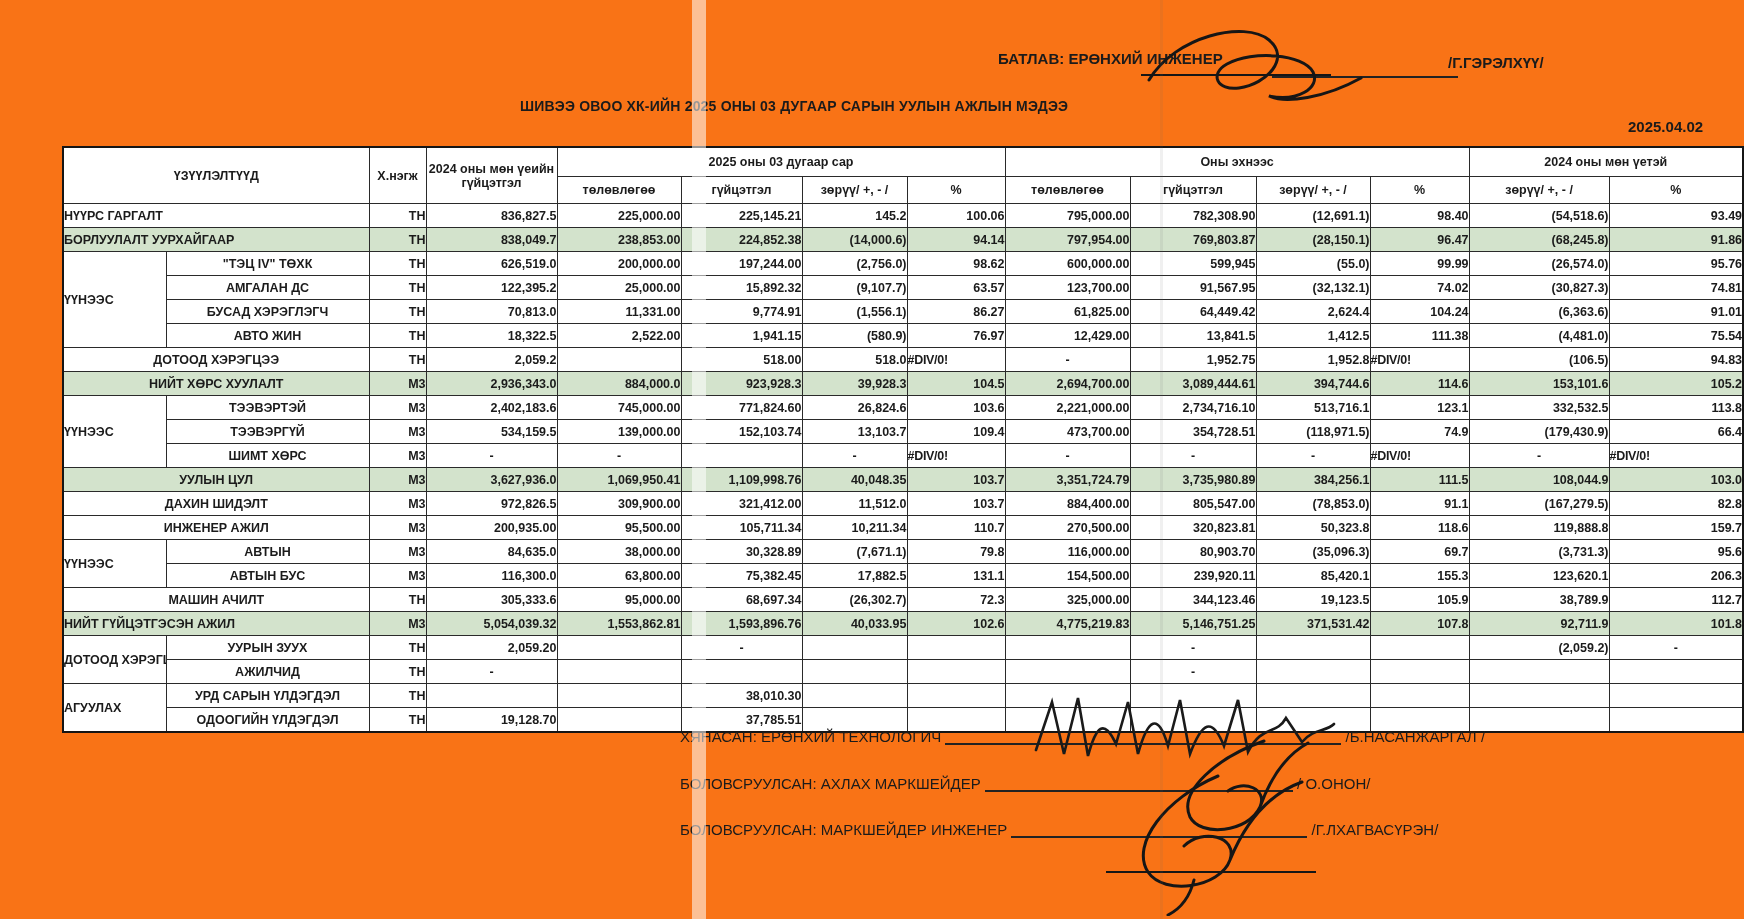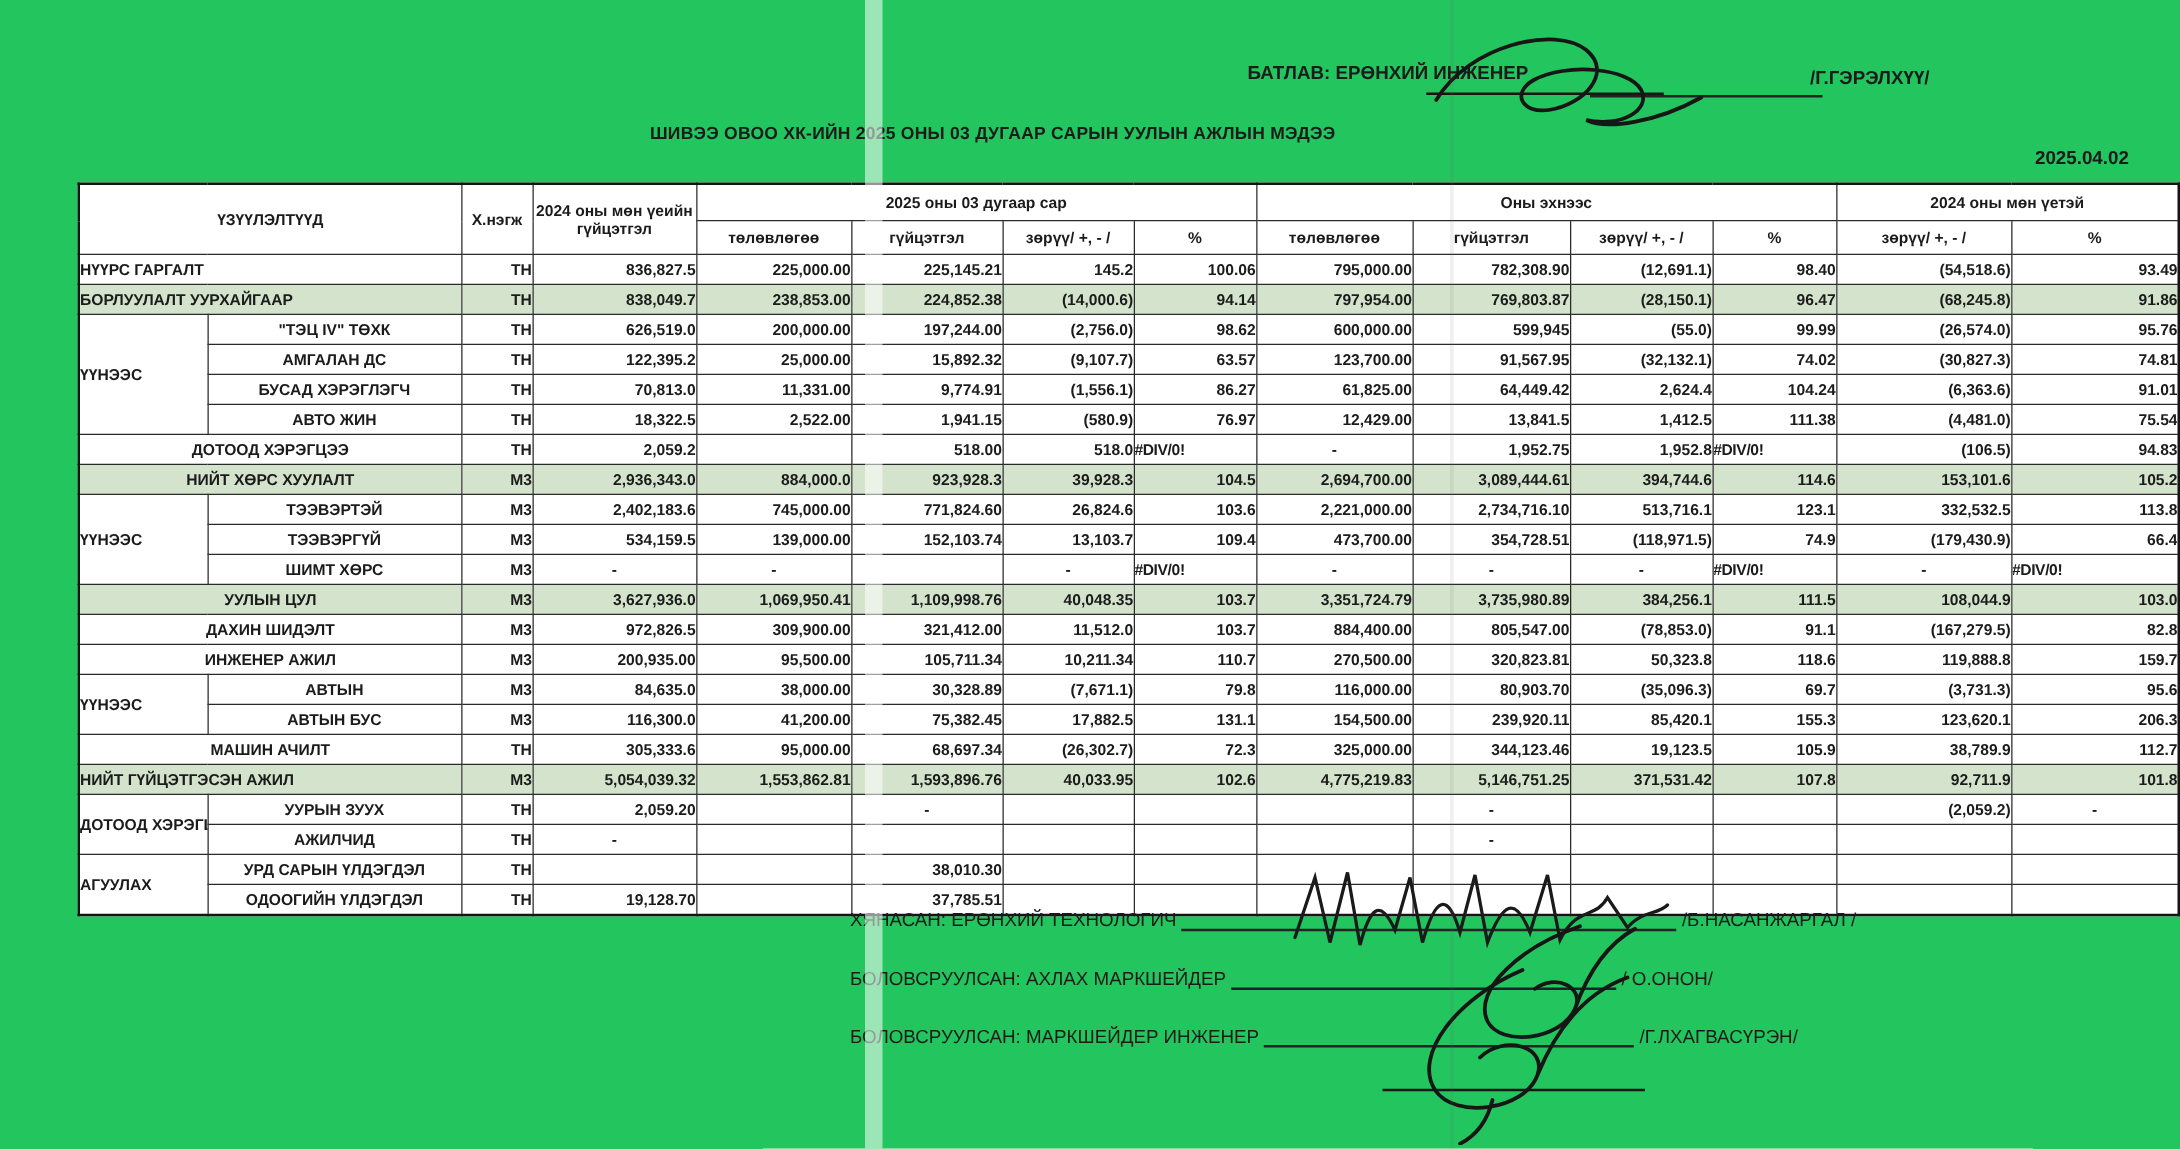--- a/index.html
+++ b/index.html
@@ -1,16 +1,16 @@
 <!DOCTYPE html>
 <html><head>
 <meta charset="utf-8">
 <style>
   html,body{margin:0;padding:0;background:#ffffff;}
-  .page{position:relative;width:1744px;height:919px;background:#22c55e;overflow:hidden;
+  .page{position:relative;width:1744px;height:919px;background:#f97316;overflow:hidden;
         font-family:"Liberation Sans",sans-serif;color:#1b1b1b;}
   
   .approval-label{position:absolute;left:998px;top:50px;font-size:15px;font-weight:700;white-space:nowrap;}
   .approval-underline{position:absolute;left:1272px;top:76px;width:186px;border-bottom:2px solid #222;}
   .approval-name{position:absolute;left:1448px;top:54px;font-size:15px;font-weight:700;white-space:nowrap;}
   .doc-title{position:absolute;left:520px;top:98px;font-size:14px;font-weight:700;letter-spacing:.2px;white-space:nowrap;}
   .doc-date{position:absolute;left:1628px;top:118px;font-size:15px;font-weight:700;}
   
   table.report{position:absolute;left:62px;top:146px;width:1680px;border-collapse:collapse;
                table-layout:fixed;border:2.5px solid #151515;background:#fff;}
@@ -317,21 +317,21 @@
           <td class="num">80,903.70</td>
           <td class="num">(35,096.3)</td>
           <td class="num">69.7</td>
           <td class="num">(3,731.3)</td>
           <td class="num">95.6</td>
         </tr>
         <tr>
           <td class="label-center">АВТЫН БУС</td>
           <td class="unit">М3</td>
           <td class="num">116,300.0</td>
-          <td class="num">41,200.00</td>
+          <td class="num">63,800.00</td>
           <td class="num">75,382.45</td>
           <td class="num">17,882.5</td>
           <td class="num">131.1</td>
           <td class="num">154,500.00</td>
           <td class="num">239,920.11</td>
           <td class="num">85,420.1</td>
           <td class="num">155.3</td>
           <td class="num">123,620.1</td>
           <td class="num">206.3</td>
         </tr>

